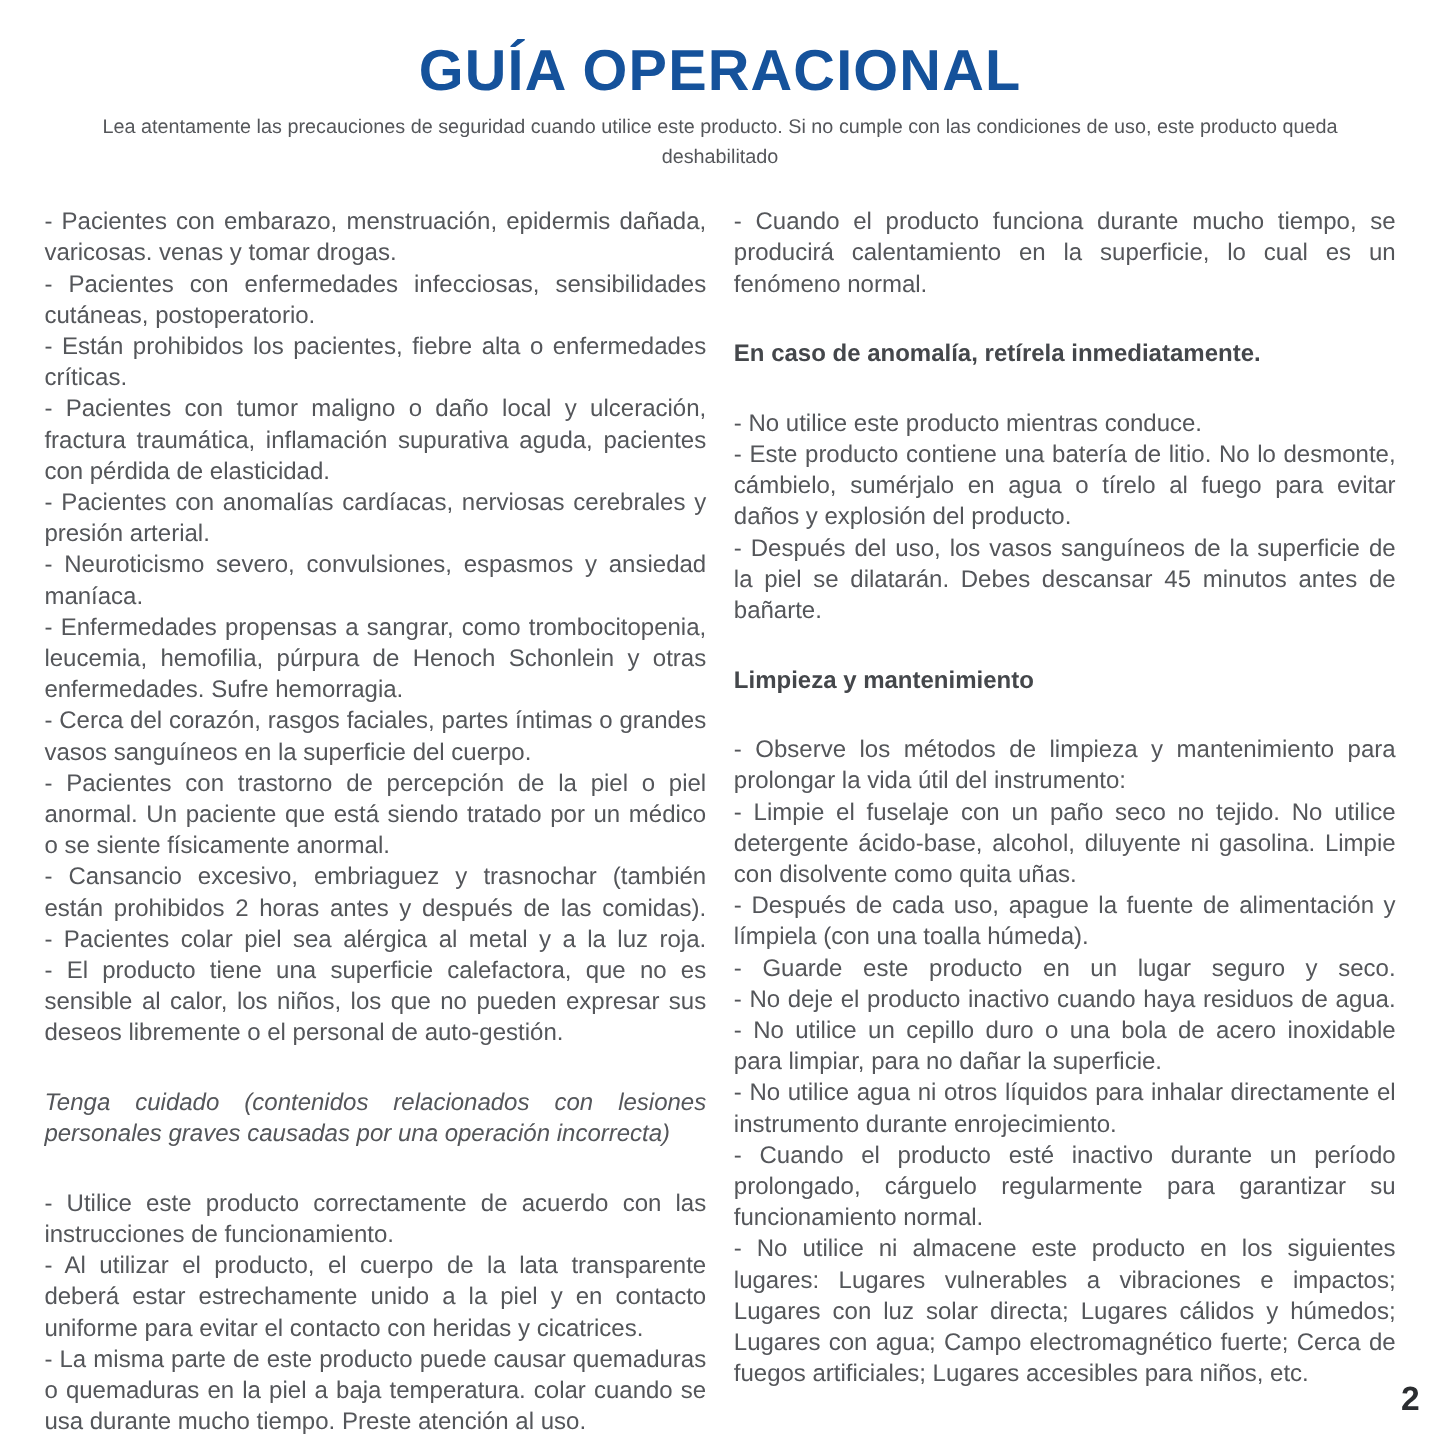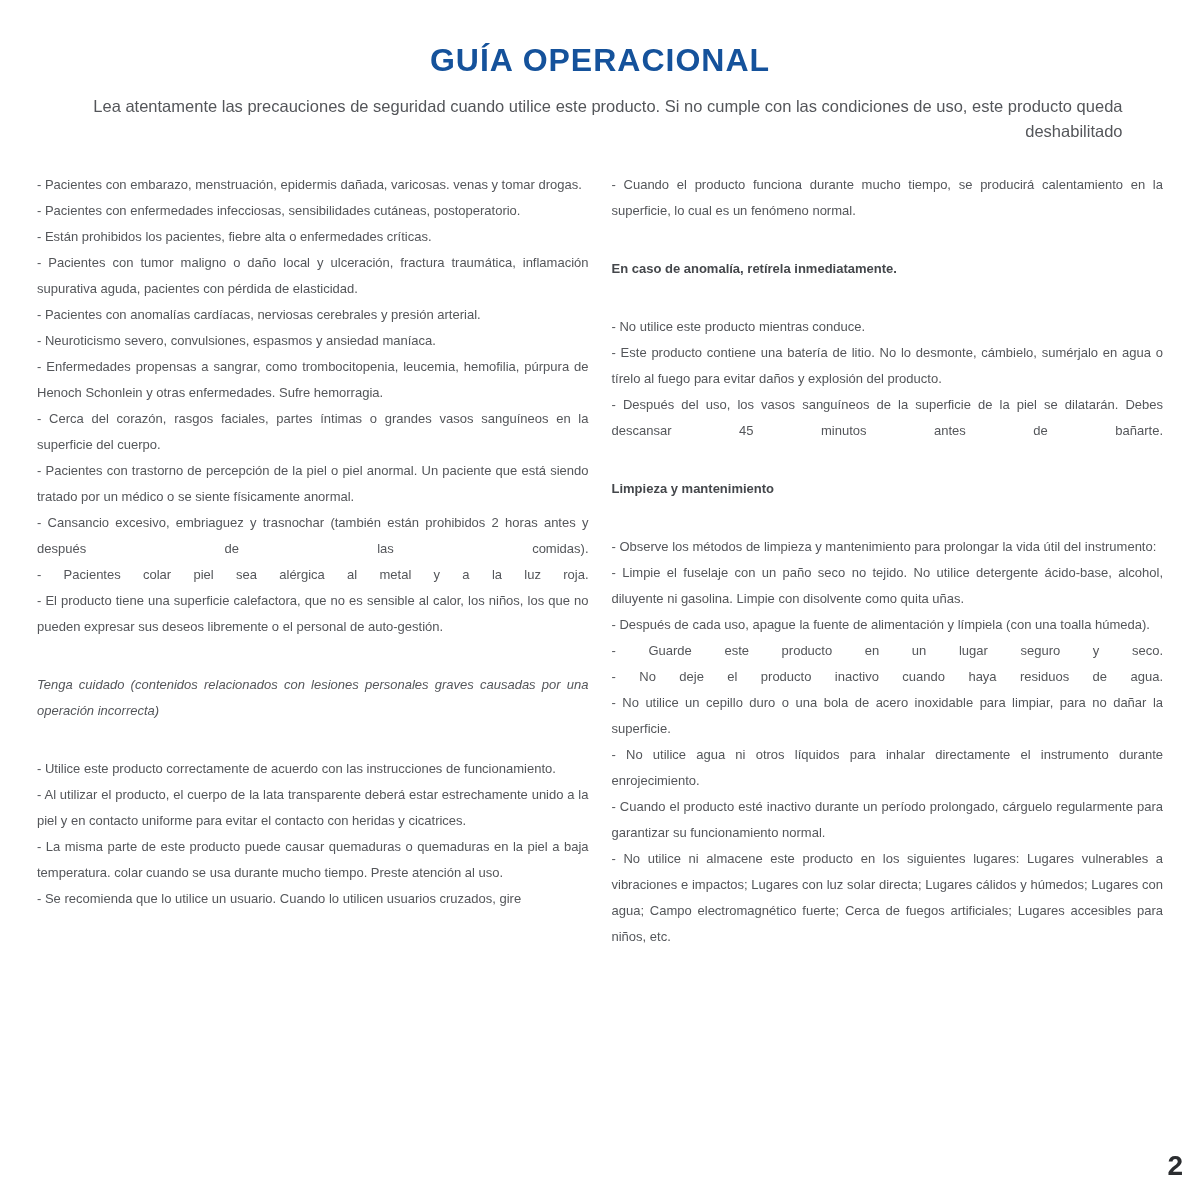--- a/index.html
+++ b/index.html
@@ -12,47 +12,47 @@
     height: 1200px;
     position: relative;
     overflow: hidden;
     font-family: "Liberation Sans", "DejaVu Sans", sans-serif;
   }
   .header {
     padding-top: 32px;
     text-align: center;
   }
   .title {
-    font-size: 32px;
+    font-size: 48px;
     line-height: 56px;
     font-weight: bold;
     letter-spacing: 1px;
     color: #15529B;
   }
   .subtitle {
     margin: 6px auto 0;
     max-width: 1045px;
     font-size: 16.5px;
     line-height: 25px;
     color: #54565A;
-    text-align: right;
+    text-align: center;
   }
   .content {
     display: flex;
     gap: 23px;
     padding: 0 37px;
     margin-top: 28px;
   }
   .col {
     flex: 1 1 0;
     min-width: 0;
   }
   p.para {
     margin: 0;
-    font-size: 13px;
+    font-size: 20px;
     line-height: 26px;
     color: #54565A;
     text-align: justify;
   }
   p.para.italic {
     font-style: italic;
   }
   p.para.bold {
     font-weight: bold;
     color: #44474B;

